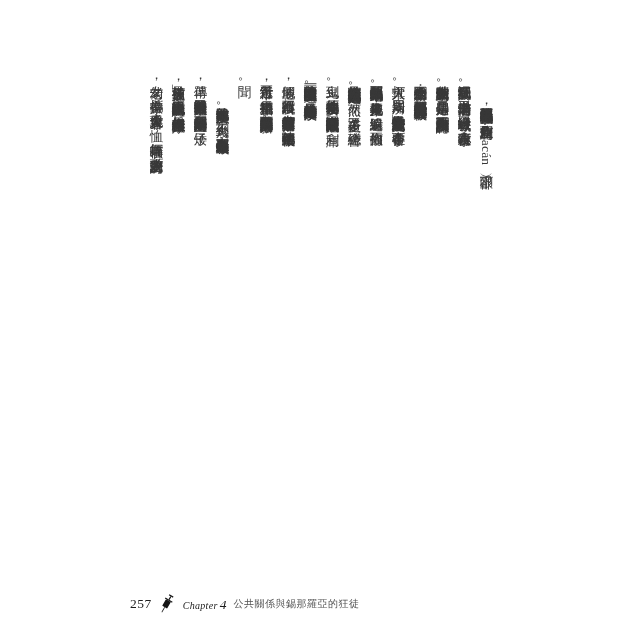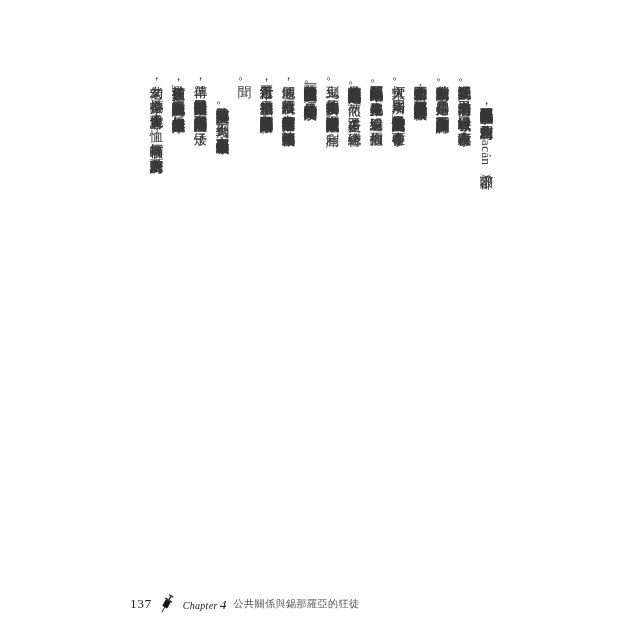--- a/index.html
+++ b/index.html
@@ -84,21 +84,21 @@
       <div class="tcol">假勝地，不料行蹤洩露，在一家廉價旅館被持槍的警察逮捕。他隨後被帶到墨西</div>
       <div class="tcol">哥市遊行示眾，電視臺爭相拍攝，向數百萬震驚的墨西哥人轉播大毒梟落網的新</div>
       <div class="tcol">聞。</div>
       <div class="tcol indent">他的家鄉民眾立即有所反應。不到幾天，有人在錫那羅亞州的各個城市發放</div>
       <div class="tcol">傳單，呼籲民眾遊行來回應這件大事。錫那羅亞州人於是踴躍走上街頭。「矮子</div>
       <div class="tcol">古茲曼」被捕之後，上街民眾展現令人吃驚的特點。如果你仔細觀察遊行隊伍（男</div>
       <div class="tcol">女老幼，攜家帶眷），會發現人人穿著Ｔ恤，揮舞著橫幅，上頭寫著令人驚訝的</div>
     </div>
 
   <div class="footer">
-    <span class="pnum">137</span>
+    <span class="pnum">257</span>
 
     <svg class="syr" viewBox="0 0 24 26" aria-hidden="true">
       <g transform="rotate(30 12 13)" fill="#141414">
         <rect x="9" y="0.5" width="6" height="1.5"></rect>
         <rect x="11.2" y="2" width="1.6" height="4.6"></rect>
         <rect x="6.8" y="6.6" width="10.4" height="1.5"></rect>
         <rect x="8.4" y="8.1" width="7.2" height="9.6" rx="0.8"></rect>
         <rect x="11.6" y="17.7" width="0.9" height="7.3"></rect>
       </g>
     </svg>

